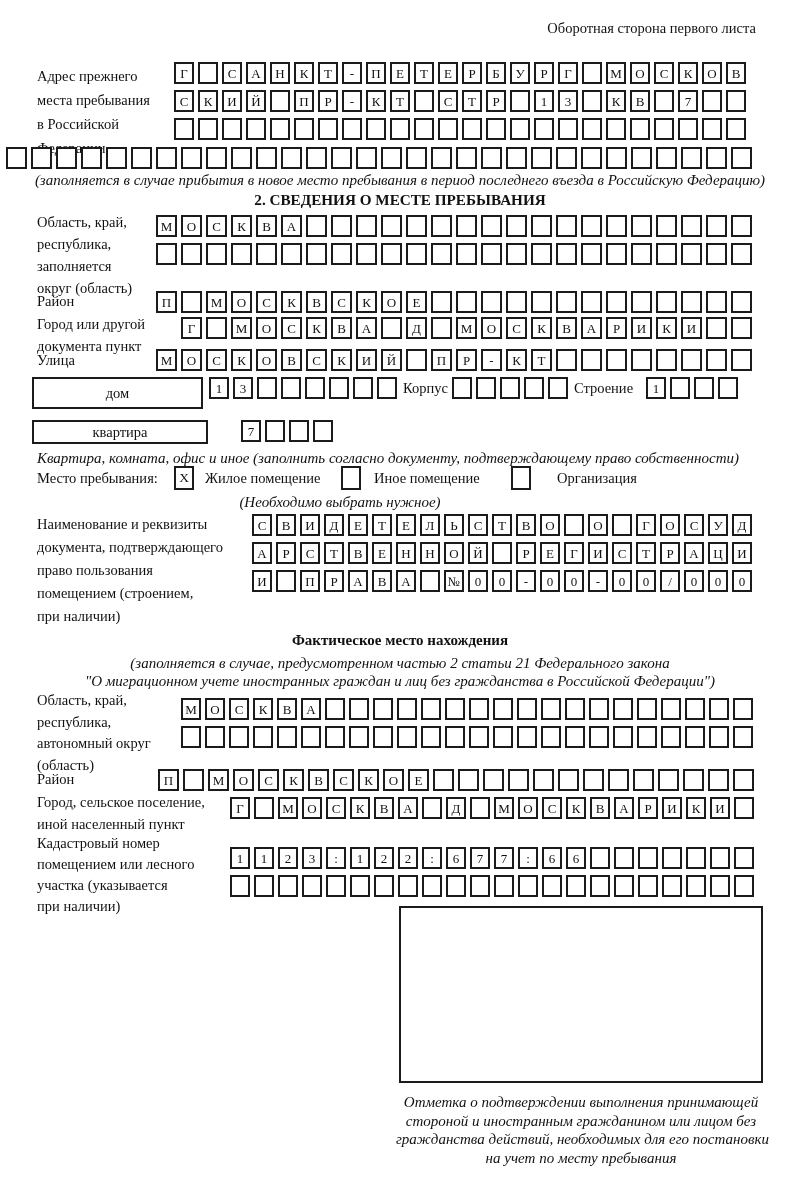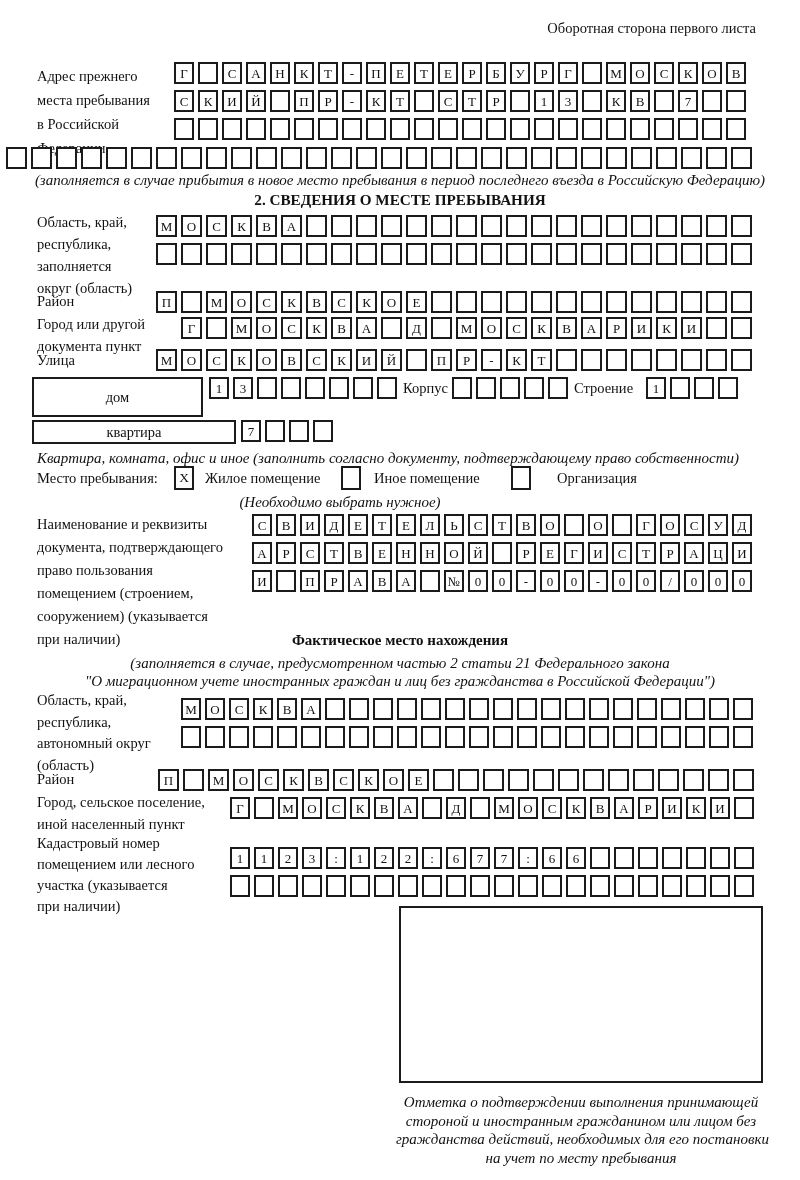--- a/index.html
+++ b/index.html
@@ -315,21 +315,21 @@
       <span class="cell"></span>
       <span class="cell"></span>
       <span class="cell"></span>
       <span class="cell"></span>
       <span class="cell"></span>
       <span class="cell"></span>
       <span class="cell"></span>
       <span class="cell"></span>
     </div>
 
-  <div class="fieldbox" style="top:377px; left:32px; width:171px; height:40px;">дом</div>
+  <div class="fieldbox" style="top:377px; left:32px; width:171px; height:32px;">дом</div>
   <div class="cells" style="top:377px; left:209px;">
       <span class="cell">1</span>
       <span class="cell">3</span>
       <span class="cell"></span>
       <span class="cell"></span>
       <span class="cell"></span>
       <span class="cell"></span>
       <span class="cell"></span>
       <span class="cell"></span>
     </div>
@@ -342,21 +342,21 @@
       <span class="cell"></span>
     </div>
   <div class="abs label" style="top:380px; left:574px;">Строение</div>
   <div class="cells" style="top:377px; left:646px;">
       <span class="cell">1</span>
       <span class="cell"></span>
       <span class="cell"></span>
       <span class="cell"></span>
     </div>
 
-  <div class="fieldbox" style="top:420px; left:32px; width:204px; height:24px;">квартира</div>
+  <div class="fieldbox" style="top:420px; left:32px; width:176px; height:24px;">квартира</div>
   <div class="cells" style="top:420px; left:241px;">
       <span class="cell">7</span>
       <span class="cell"></span>
       <span class="cell"></span>
       <span class="cell"></span>
     </div>
   <div class="abs note" style="top:450px; left:37px;">Квартира, комната, офис и иное (заполнить согласно документу, подтверждающему право собственности)</div>
 
   <div class="abs label" style="top:470px; left:37px;">Место пребывания:</div>
   <div class="chk" style="top:466px; left:174px;">X</div>
@@ -365,21 +365,20 @@
   <div class="abs label" style="top:470px; left:374px;">Иное помещение</div>
   <div class="chk" style="top:466px; left:511px;"></div>
   <div class="abs label" style="top:470px; left:557px;">Организация</div>
   <div class="abs note" style="top:494px; left:150px; width:380px; text-align:center;">(Необходимо выбрать нужное)</div>
 
   <div class="abs lines label" style="top:513px; left:37px; line-height:23px;">
       <div>Наименование и реквизиты</div>
       <div>документа, подтверждающего</div>
       <div>право пользования</div>
       <div>помещением (строением,</div>
-      <div>сооружением) (указывается</div>
       <div>при наличии)</div>
     </div>
   <div class="cells" style="top:514px; left:252px;">
       <span class="cell">С</span>
       <span class="cell">В</span>
       <span class="cell">И</span>
       <span class="cell">Д</span>
       <span class="cell">Е</span>
       <span class="cell">Т</span>
       <span class="cell">Е</span>

